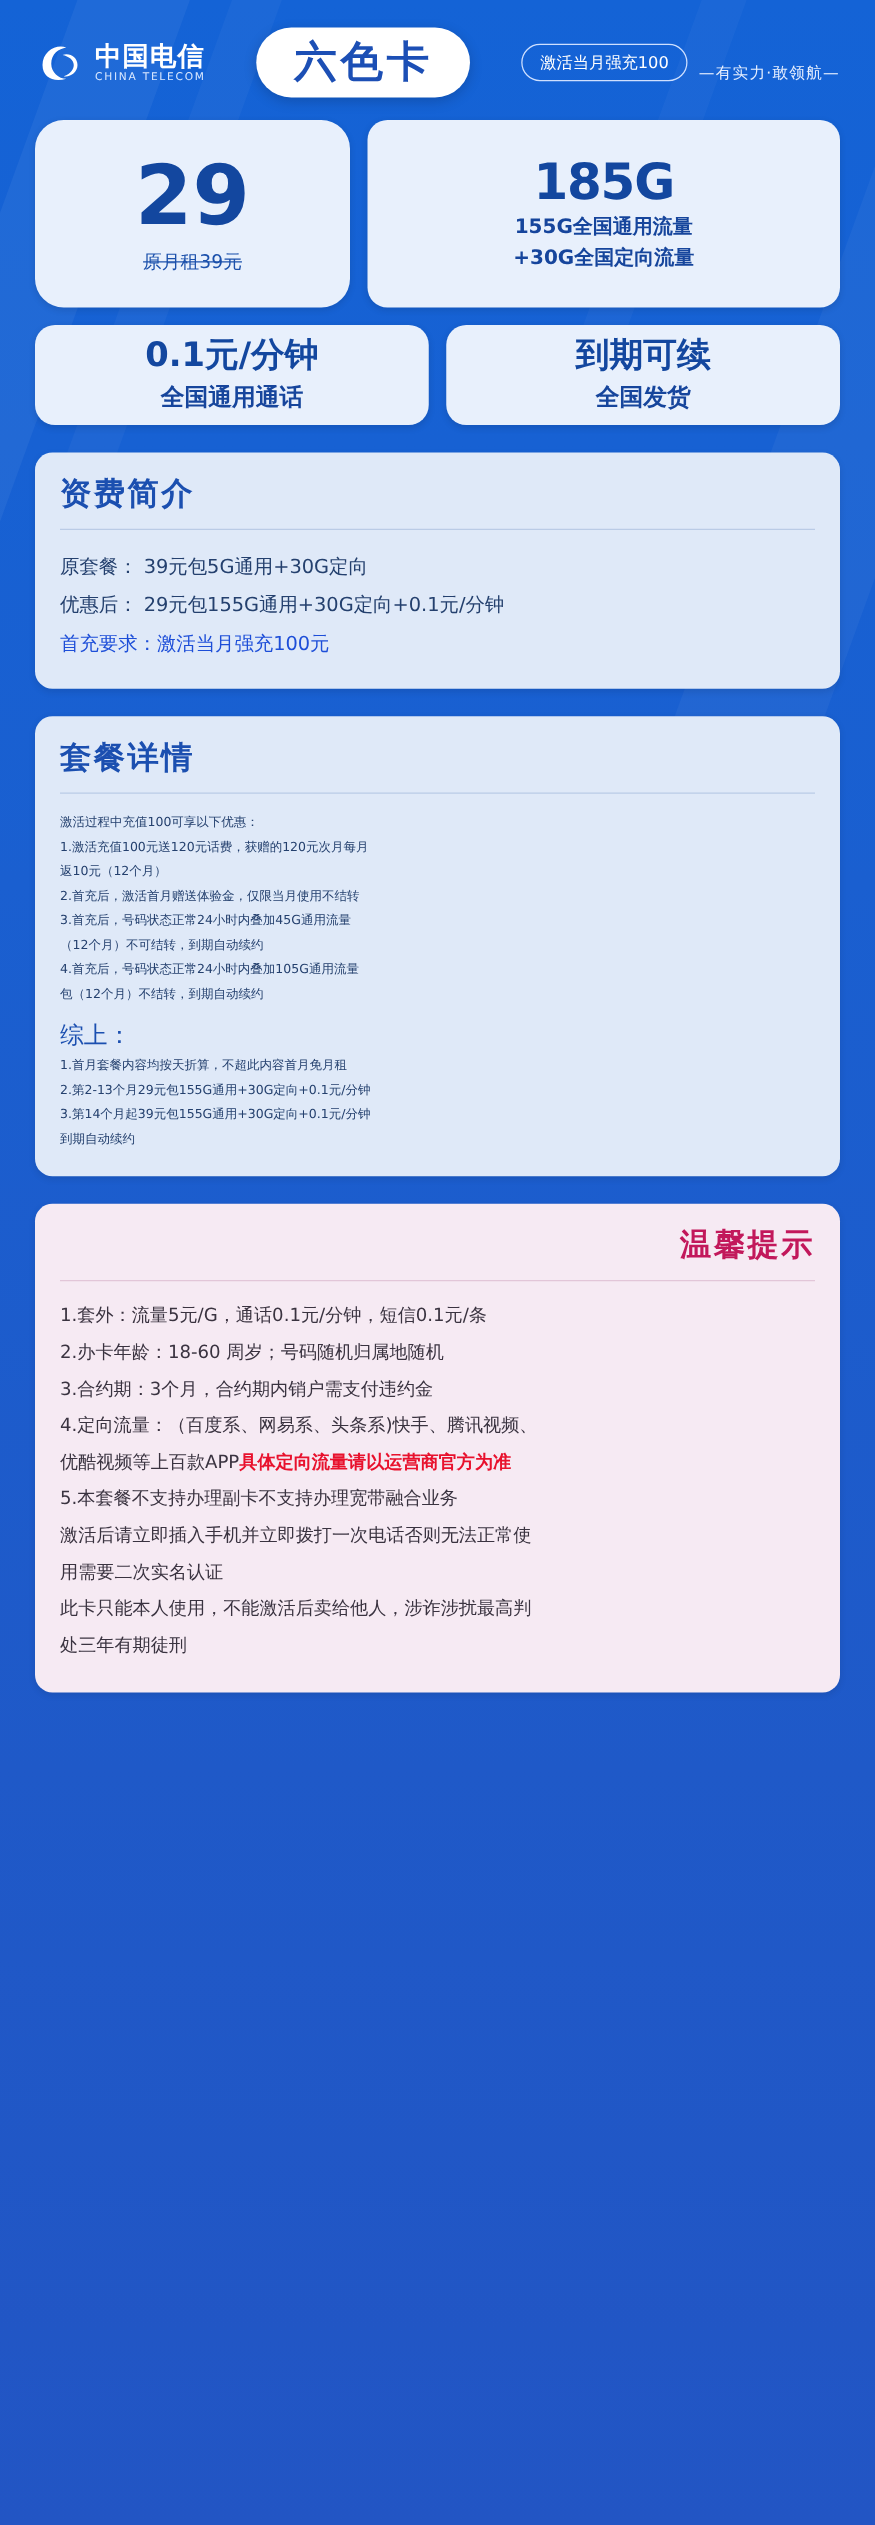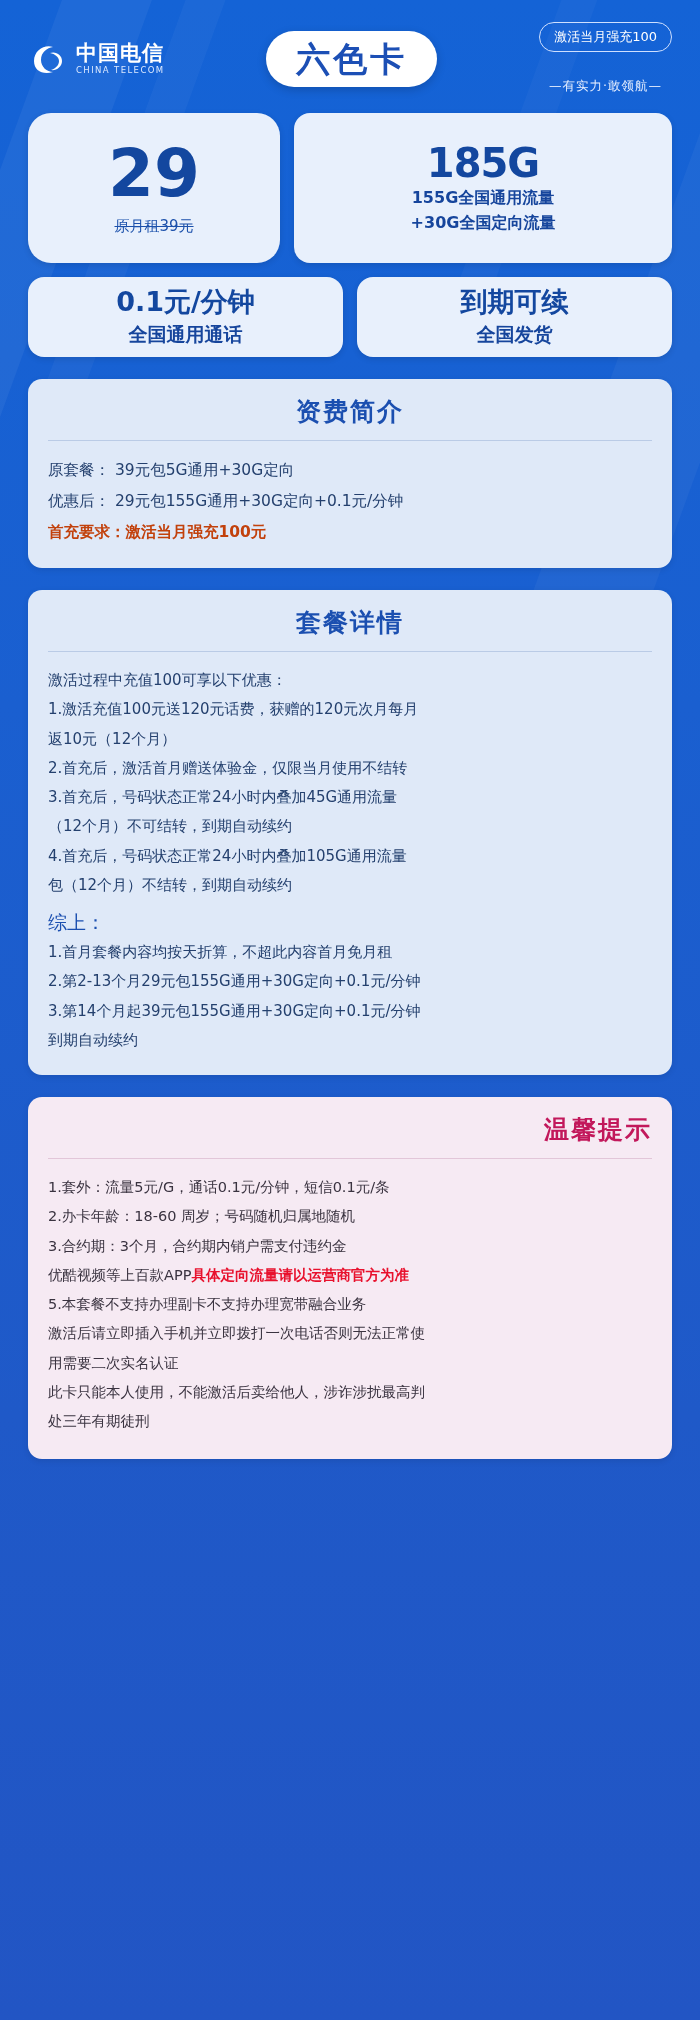--- a/index.html
+++ b/index.html
@@ -50,21 +50,21 @@
   .title-badge {
     background: #ffffff;
     border-radius: 34px;
     padding: 11px 30px;
     box-shadow: 0 3px 10px rgba(0,0,0,0.18);
     flex: 0 0 auto;
   }
   .title-badge .t {
     font-size: 34px; font-weight: bold; color: #1c4fb5; letter-spacing: 3px; line-height: 1;
   }
-  .header-right { display: flex; flex-direction: column; align-items: center; gap: 9px; flex: 0 0 auto; }
+  .header-right { display: flex; align-items: center; gap: 9px; flex: 0 0 auto; }
   .pill-outline {
     border: 1.5px solid #cfe0ff;
     border-radius: 20px;
     color: #ffffff;
     font-size: 13px;
     padding: 5px 14px;
     white-space: nowrap;
   }
   .slogan { color: #e6efff; font-size: 12.5px; letter-spacing: 1px; white-space: nowrap; margin-top: 17px; }
 
@@ -115,35 +115,35 @@
 
   
   .panel {
     background: #dfe9f8;
     border-radius: 14px;
     margin-top: 22px;
     padding: 16px 20px 20px 20px;
     box-shadow: 0 2px 6px rgba(0,0,0,0.10);
   }
   .panel-title {
-    text-align: center;
+    text-align: left;
     font-size: 25px;
     font-weight: bold;
     color: #1b4fb0;
     letter-spacing: 2px;
     padding-bottom: 12px;
   }
   .divider { height: 1px; background: #bacbe6; margin: 0 0 14px 0; }
   .panel p {
     font-size: 15.5px;
     color: #24406e;
     line-height: 2.0;
   }
-  .panel p.bold { font-weight: bold; color: #c2410c; }
-  .detail p { font-size: 15px; line-height: 1.95; color: #24406e; }
+  .panel p.bold { font-weight: normal; color: #1d4ed8; }
+  .detail p { font-size: 10px; line-height: 1.95; color: #24406e; }
   .detail .sub-head {
     font-size: 19px; font-weight: normal; color: #1b4fb0; margin-top: 10px; margin-bottom: 2px;
   }
 
   
   .tips {
     background: #f6eaf3;
     border-radius: 14px;
     margin-top: 22px;
     padding: 16px 20px 22px 20px;
@@ -240,20 +240,21 @@
       <p>3.第14个月起39元包155G通用+30G定向+0.1元/分钟</p>
       <p>到期自动续约</p>
     </div>
 
     <div class="tips">
       <div class="tips-title">温馨提示</div>
       <div class="divider"></div>
       <p>1.套外：流量5元/G，通话0.1元/分钟，短信0.1元/条</p>
       <p>2.办卡年龄：18-60 周岁；号码随机归属地随机</p>
       <p>3.合约期：3个月，合约期内销户需支付违约金</p>
+      <p>4.定向流量：（百度系、网易系、头条系)快手、腾讯视频、</p>
       <p><span>优酷视频等上百款APP</span><span class="hl">具体定向流量请以运营商官方为准</span></p>
       <p>5.本套餐不支持办理副卡不支持办理宽带融合业务</p>
       <p>激活后请立即插入手机并立即拨打一次电话否则无法正常使</p>
       <p>用需要二次实名认证</p>
       <p>此卡只能本人使用，不能激活后卖给他人，涉诈涉扰最高判</p>
       <p>处三年有期徒刑</p>
     </div>
 
   </div>
 </div>

